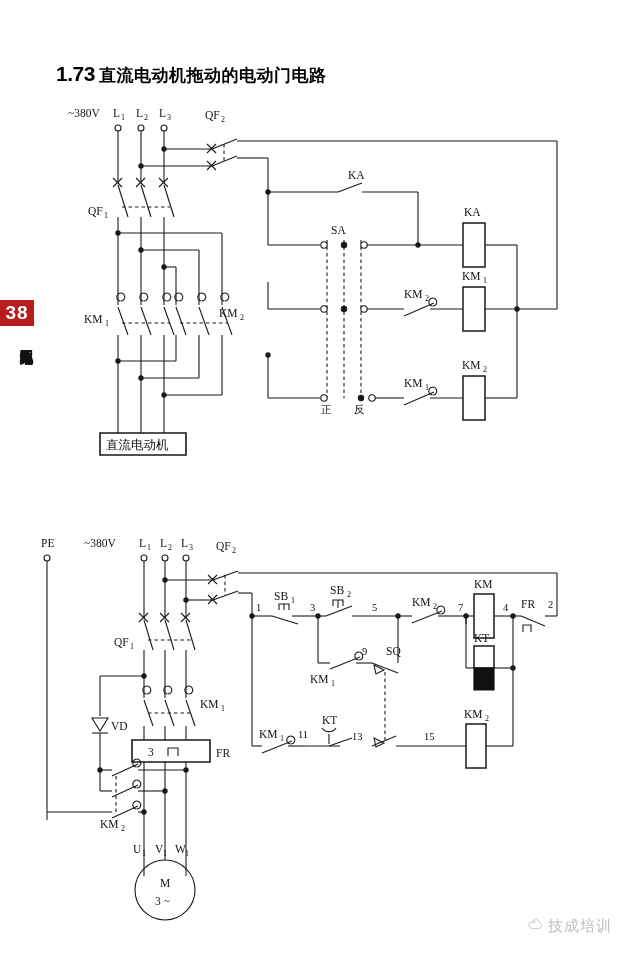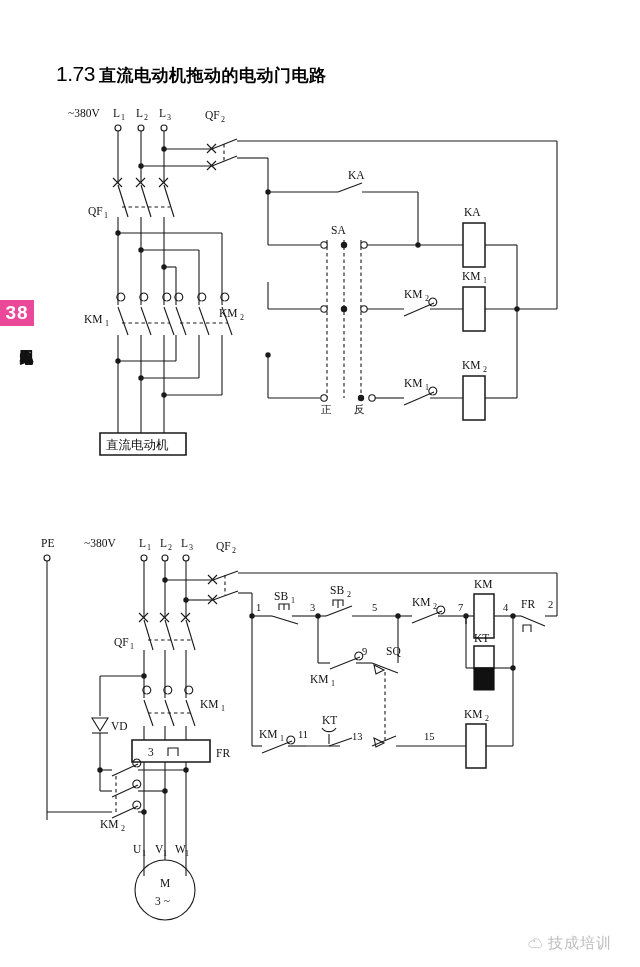--- a/index.html
+++ b/index.html
@@ -7,35 +7,35 @@
   body{
     width:640px;height:967px;background:#ffffff;
     font-family:"Liberation Serif", serif;
     position:relative;overflow:hidden;
   }
   .page{position:absolute;inset:0;}
 
   
   .sidetab{position:absolute;left:0;top:300px;width:34px;text-align:center;}
   .sidetab-num{
-    background:#ec4899;color:#ffffff;font-family:"Liberation Sans",sans-serif;
+    background:#b91c1c;color:#ffffff;font-family:"Liberation Sans",sans-serif;
     font-size:19px;font-weight:bold;line-height:26px;height:26px;width:34px;
     letter-spacing:1px;
   }
   .sidetab-label{
     margin-top:3px;width:34px;font-size:13.5px;line-height:15.5px;color:#111;
     font-family:"DejaVu Sans",sans-serif;font-weight:bold;
     writing-mode:vertical-rl;text-orientation:upright;
     letter-spacing:0px;display:inline-block;
   }
 
   
   .sec-title{position:absolute;white-space:nowrap;}
   .sec-num{
-    font-family:"Liberation Sans",sans-serif;font-weight:normal;font-size:21px;
+    font-family:"Liberation Sans",sans-serif;font-weight:bold;font-size:21px;
     color:#000;letter-spacing:-0.5px;
   }
   .sec-name{
     font-family:"DejaVu Sans",sans-serif;font-weight:bold;font-size:17px;
     color:#000;letter-spacing:0.5px;
   }
 
   
   svg.diagram{position:absolute;left:0;top:0;overflow:visible;}
   svg.diagram line,svg.diagram path,svg.diagram rect,svg.diagram circle,
@@ -48,21 +48,21 @@
   .coilfill{fill:#111111;stroke:#111111;stroke-width:1.2;}
   .boxed{fill:#ffffff;stroke:#1a1a1a;stroke-width:1.6;}
   .lbl{font-family:"Liberation Serif",serif;font-size:11.5px;fill:#111;}
   .lblnum{font-family:"Liberation Serif",serif;font-size:10.5px;fill:#111;}
   .cjk{font-family:"DejaVu Sans",sans-serif;font-size:12.5px;fill:#111;}
   .cjksm{font-family:"DejaVu Sans",sans-serif;font-size:10.5px;fill:#111;}
   .sub{font-size:8px;}
 
   
   .footer{
-    position:absolute;right:28px;bottom:14px;display:flex;align-items:center;
+    position:absolute;right:28px;bottom:31px;display:flex;
     gap:2px;opacity:0.5;
   }
   .footer-logo{width:19px;height:15px;position:relative;}
   .footer-text{
     font-family:"DejaVu Sans",sans-serif;font-size:15px;color:#7a7a7a;
     letter-spacing:1px;
   }
 </style>
 </head>
 <body>

